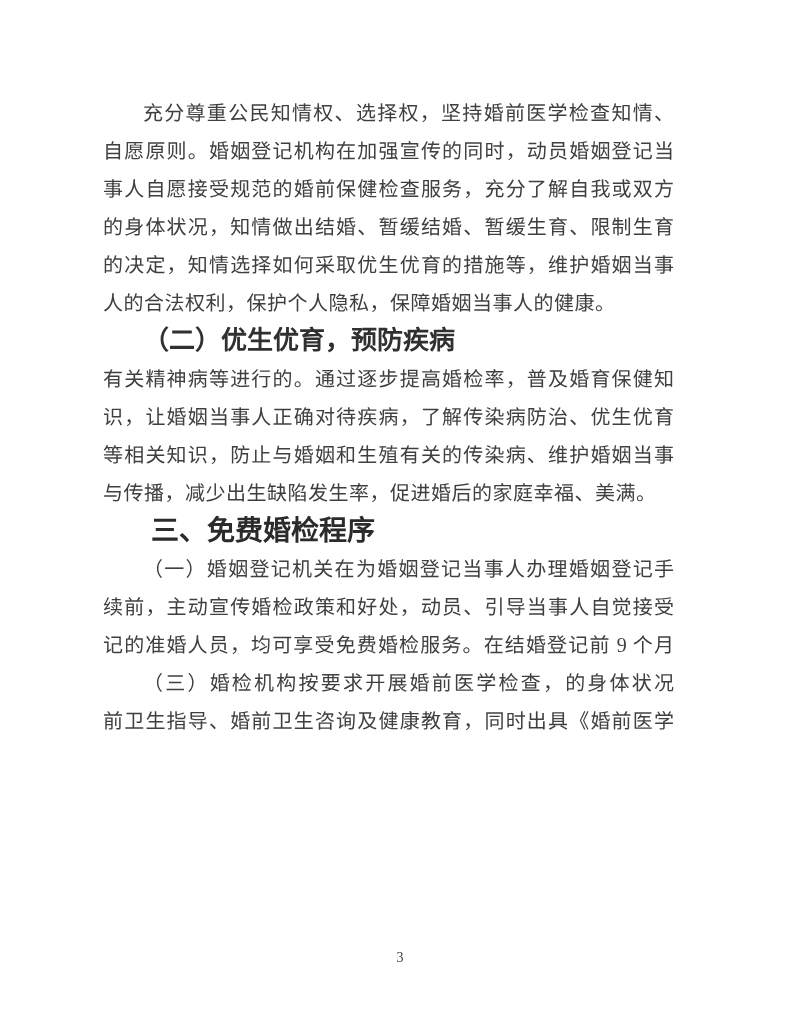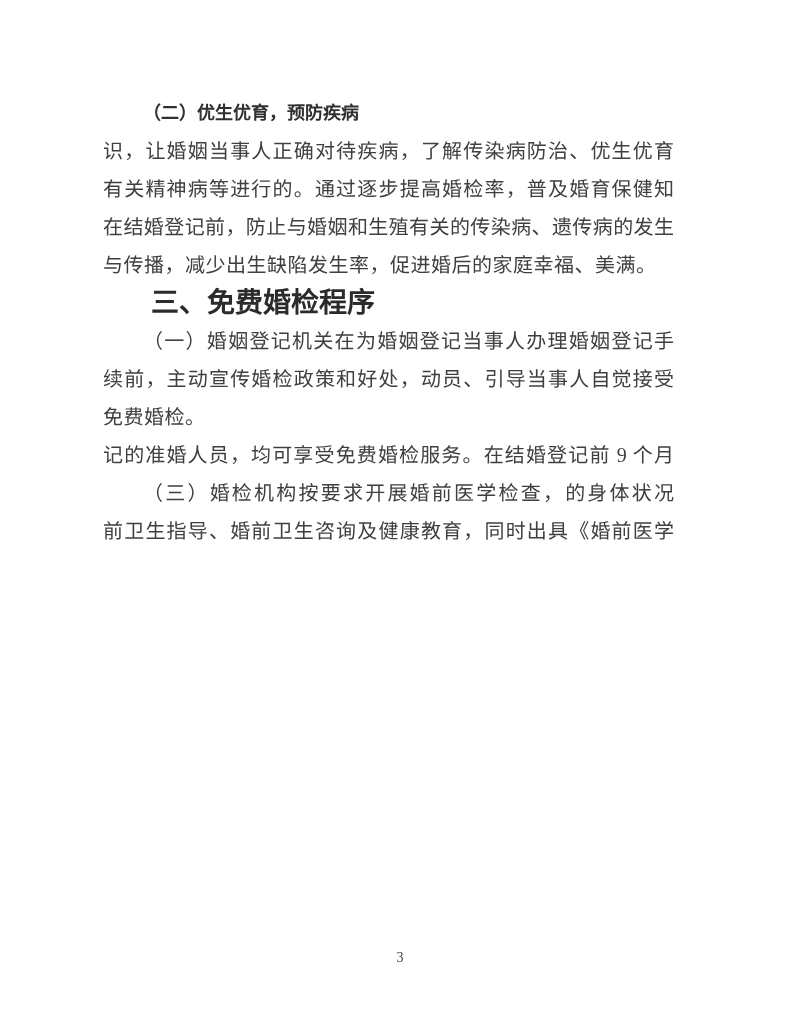--- a/index.html
+++ b/index.html
@@ -42,21 +42,21 @@
   .line.indent {
     padding-left: 40px;
   }
   .line.just.indent {
     padding-left: 40px;
     width: 531px;
   }
   .heading-kai {
     height: 38px;
     line-height: 38px;
-    font-size: 18px;
+    font-size: 26px;
     font-weight: bold;
     color: #303030;
     padding-left: 40px;
     font-family: "Liberation Serif", "DejaVu Serif", serif;
   }
   .heading-hei {
     height: 38px;
     line-height: 38px;
     font-size: 28px;
     font-weight: bold;
@@ -75,36 +75,43 @@
     color: #3f3f3f;
     font-family: "Liberation Serif", "DejaVu Serif", serif;
   }
 </style>
 </head>
 <body>
 
 <div id="page">
   <div id="text-column">
 
+    <div>
+      <div class="line just indent">充分尊重公民知情权、选择权，坚持婚前医学检查知情、</div>
+      <div class="line just">自愿原则。婚姻登记机构在加强宣传的同时，动员婚姻登记当</div>
+      <div class="line just">事人自愿接受规范的婚前保健检查服务，充分了解自我或双方</div>
+      <div class="line just">的身体状况，知情做出结婚、暂缓结婚、暂缓生育、限制生育</div>
+      <div class="line just">的决定，知情选择如何采取优生优育的措施等，维护婚姻当事</div>
+      <div class="line last">人的合法权利，保护个人隐私，保障婚姻当事人的健康。</div>
+    </div>
 
     <div class="heading-kai">（二）优生优育，预防疾病</div>
 
     <div>
+      <div class="line just">有关精神病等进行的。通过逐步提高婚检率，普及婚育保健知</div>
       <div class="line just">识，让婚姻当事人正确对待疾病，了解传染病防治、优生优育</div>
-      <div class="line just">有关精神病等进行的。通过逐步提高婚检率，普及婚育保健知</div>
-      <div class="line just">在结婚登记前，防止与婚姻和生殖有关的传染病、遗传病的发生</div>
+      <div class="line just">等相关知识，防止与婚姻和生殖有关的传染病、维护婚姻当事</div>
       <div class="line last">与传播，减少出生缺陷发生率，促进婚后的家庭幸福、美满。</div>
     </div>
 
     <div class="heading-hei">三、免费婚检程序</div>
 
     <div>
       <div class="line just indent">（一）婚姻登记机关在为婚姻登记当事人办理婚姻登记手</div>
       <div class="line just">续前，主动宣传婚检政策和好处，动员、引导当事人自觉接受</div>
-      <div class="line last">免费婚检。</div>
     </div>
 
     <div>
       <div class="line just">记的准婚人员，均可享受免费婚检服务。在结婚登记前 9 个月</div>
     </div>
 
     <div>
       <div class="line just indent">（三）婚检机构按要求开展婚前医学检查，的身体状况</div>
       <div class="line just">前卫生指导、婚前卫生咨询及健康教育，同时出具《婚前医学</div>
     </div>

